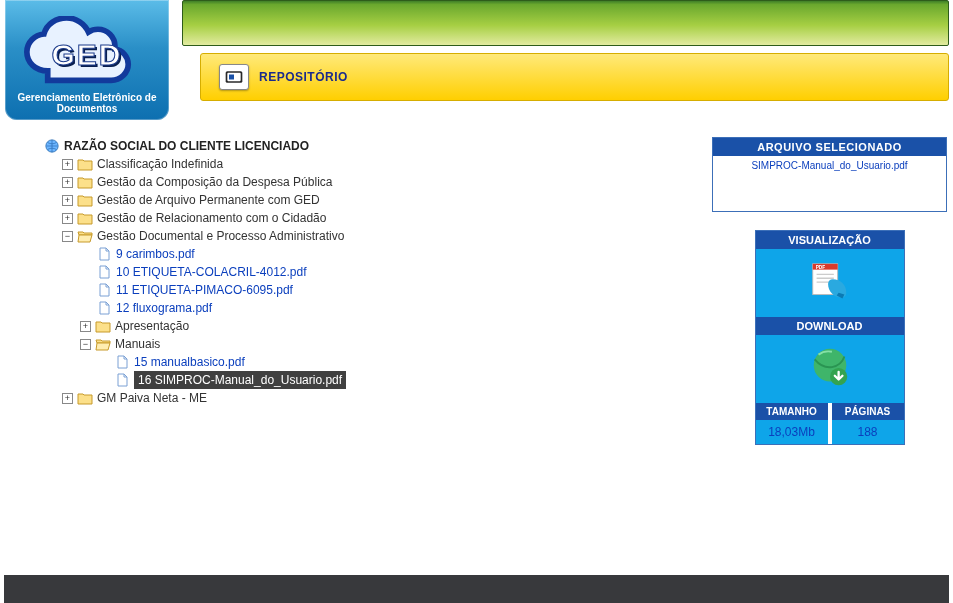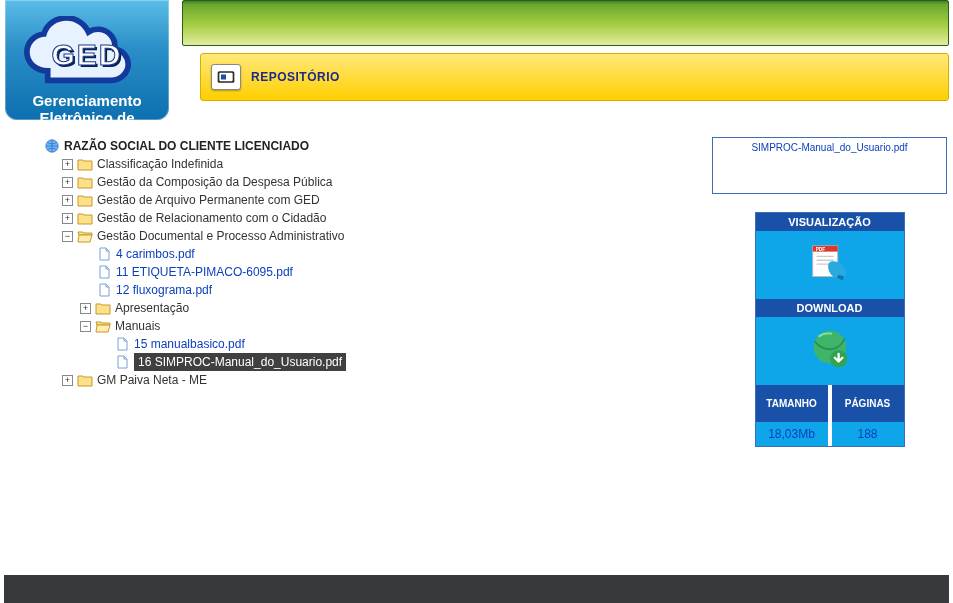--- a/index.html
+++ b/index.html
@@ -4,24 +4,24 @@
 <style>
 * { margin: 0; padding: 0; box-sizing: border-box; }
 body { font-family: Arial, sans-serif; font-size: 12px; background: #fff; width: 953px; height: 603px; overflow: hidden; }
 
 .header-area { position: relative; height: 125px; }
 .logo-panel { position: absolute; top: 0; left: 5px; width: 164px; height: 120px; background: linear-gradient(180deg, #5bbce8 0%, #2a8fc7 40%, #0d6fb0 100%); border-radius: 0 0 12px 12px; text-align: center; padding-top: 8px; box-shadow: inset 0 0 0 1px rgba(255,255,255,0.3); }
 .logo-cloud { margin: 8px auto 0; width: 135px; height: 72px; position: relative; }
 .cloud-outer { position:absolute; inset:0; }
 .cloud-outer svg { width:100%; height:100%; }
 .logo-text { position:absolute; left:0; right:0; top:22px; font-family: 'Arial Black', Arial, sans-serif; font-size: 30px; font-weight:900; letter-spacing:2px; color:#fff; -webkit-text-stroke:1px #1a3a8b; text-shadow:2px 2px 0 #0a2050; }
-.logo-sub { color:#fff; font-size:15px; margin-top:4px; font-weight:bold; }
+.logo-sub { color:#fff; font-size:10px; margin-top:4px; font-weight:bold; }
 
 .top-band { position:absolute; top:0; left:182px; right:4px; height:46px; background: linear-gradient(180deg, #3f7f28 0%, #6aa82e 8%, #a6cf43 55%, #e2eba0 100%); border:1px solid #2e5c1b; border-radius:2px; }
-.yellow-band { position:absolute; top:53px; left:200px; right:4px; height:48px; background: linear-gradient(180deg, #ffe97a 0%, #ffcf00 100%); border:1px solid #d6ad00; border-radius:3px; display:flex; align-items:center; padding-left:10px; }
+.yellow-band { position:absolute; top:53px; left:200px; right:4px; height:48px; background: linear-gradient(180deg, #ffe97a 0%, #ffcf00 100%); border:1px solid #d6ad00; border-radius:3px; display:flex; align-items:center; padding-left:18px; }
 .repo-icon { width:30px; height:26px; background:#fff; border:1px solid #888; border-radius:3px; display:flex; align-items:center; justify-content:center; margin-right:10px; box-shadow:0 1px 2px rgba(0,0,0,0.3); }
 .repo-icon svg { width:20px; height:18px; }
 .repo-label { font-weight:bold; color:#1a2a8c; font-size:12px; letter-spacing:0.5px; }
 
 .main-area { display:flex; align-items:flex-start; padding:12px 6px 0 44px; gap:40px; }
 
 .tree { flex:1; font-family: Arial, sans-serif; font-size:12px; color:#333; line-height:18px; }
 .tree ul { list-style:none; padding-left:0; }
 .tree li { position:relative; white-space:nowrap; }
 .tree .node-row { display:flex; align-items:center; height:18px; cursor:pointer; }
@@ -39,21 +39,21 @@
 
 .side-panel { width:235px; }
 .panel-box { border:1px solid #3c6fb8; background:#fff; margin-bottom:18px; }
 .panel-header { background:#1a51a8; color:#fff; text-align:center; font-size:11px; font-weight:bold; padding:3px 4px; letter-spacing:0.5px; }
 .panel-body { padding:6px 8px 10px; text-align:center; }
 .selected-file { color:#0b3fbd; font-size:10px; padding:4px 6px 40px; text-align:center; }
 .panel-body .big-icon { margin:6px auto; width:46px; height:40px; display:flex; align-items:center; justify-content:center; }
 .sub-header { background:#1a51a8; color:#fff; text-align:center; font-size:11px; font-weight:bold; padding:3px 4px; }
 .info-row { display:flex; }
 .info-row .col { flex:1; }
-.info-row .hdr { background:#1a51a8; color:#fff; font-size:10px; font-weight:bold; text-align:center; padding:13px 2px; }
+.info-row .hdr { background:#1a51a8; color:#fff; font-size:10px; font-weight:bold; text-align:center; padding:3px 2px; }
 .info-row .val { color:#0b3fbd; font-size:12px; text-align:center; padding:5px 2px; }
 .sep { width:4px; background:#fff; }
 
 .preview-box { border:1px solid #3c6fb8; background:#0ea5e9; width:150px; margin:0 auto; }
 
 .footer-bar { position:absolute; bottom:0; left:4px; right:4px; height:28px; background:#38393c; }
 </style>
 </head>
 <body>
 
@@ -154,21 +154,33 @@
             <ul class="children">
               <li>
                   <div class="node-row">
                     <span class="leaf-line"></span>
                     <span class="file-icon">
                       <svg viewBox="0 0 14 14">
                         <path d="M3 1h6l3 3v9H3z" fill="#fff" stroke="#7aa0d4"></path>
                         <path d="M9 1v3h3" fill="none" stroke="#7aa0d4"></path>
                       </svg>
                     </span>
-                    <span class="node-label link">4 carimbos.pdf</span>
+                    <span class="node-label link">9 carimbos.pdf</span>
+                  </div>
+                </li>
+              <li>
+                  <div class="node-row">
+                    <span class="leaf-line"></span>
+                    <span class="file-icon">
+                      <svg viewBox="0 0 14 14">
+                        <path d="M3 1h6l3 3v9H3z" fill="#fff" stroke="#7aa0d4"></path>
+                        <path d="M9 1v3h3" fill="none" stroke="#7aa0d4"></path>
+                      </svg>
+                    </span>
+                    <span class="node-label link">10 ETIQUETA-COLACRIL-4012.pdf</span>
                   </div>
                 </li>
               <li>
                   <div class="node-row">
                     <span class="leaf-line"></span>
                     <span class="file-icon">
                       <svg viewBox="0 0 14 14">
                         <path d="M3 1h6l3 3v9H3z" fill="#fff" stroke="#7aa0d4"></path>
                         <path d="M9 1v3h3" fill="none" stroke="#7aa0d4"></path>
                       </svg>
@@ -250,20 +262,21 @@
                 <span class="node-label">GM Paiva Neta - ME</span>
               </div>
             </li>
         </ul>
       </li>
     </ul>
   </div>
 
   <div class="side-panel">
     <div class="panel-box">
+      <div class="panel-header">ARQUIVO SELECIONADO</div>
       <div class="selected-file">SIMPROC-Manual_do_Usuario.pdf</div>
     </div>
 
     <div class="preview-box">
       <div class="sub-header">VISUALIZAÇÃO</div>
       <div class="panel-body">
         <div class="big-icon">
           <svg viewBox="0 0 48 42">
             <rect x="6" y="3" width="26" height="32" fill="#fff" stroke="#bbb"></rect>
             <rect x="6" y="3" width="26" height="6" fill="#d93a2b"></rect>

